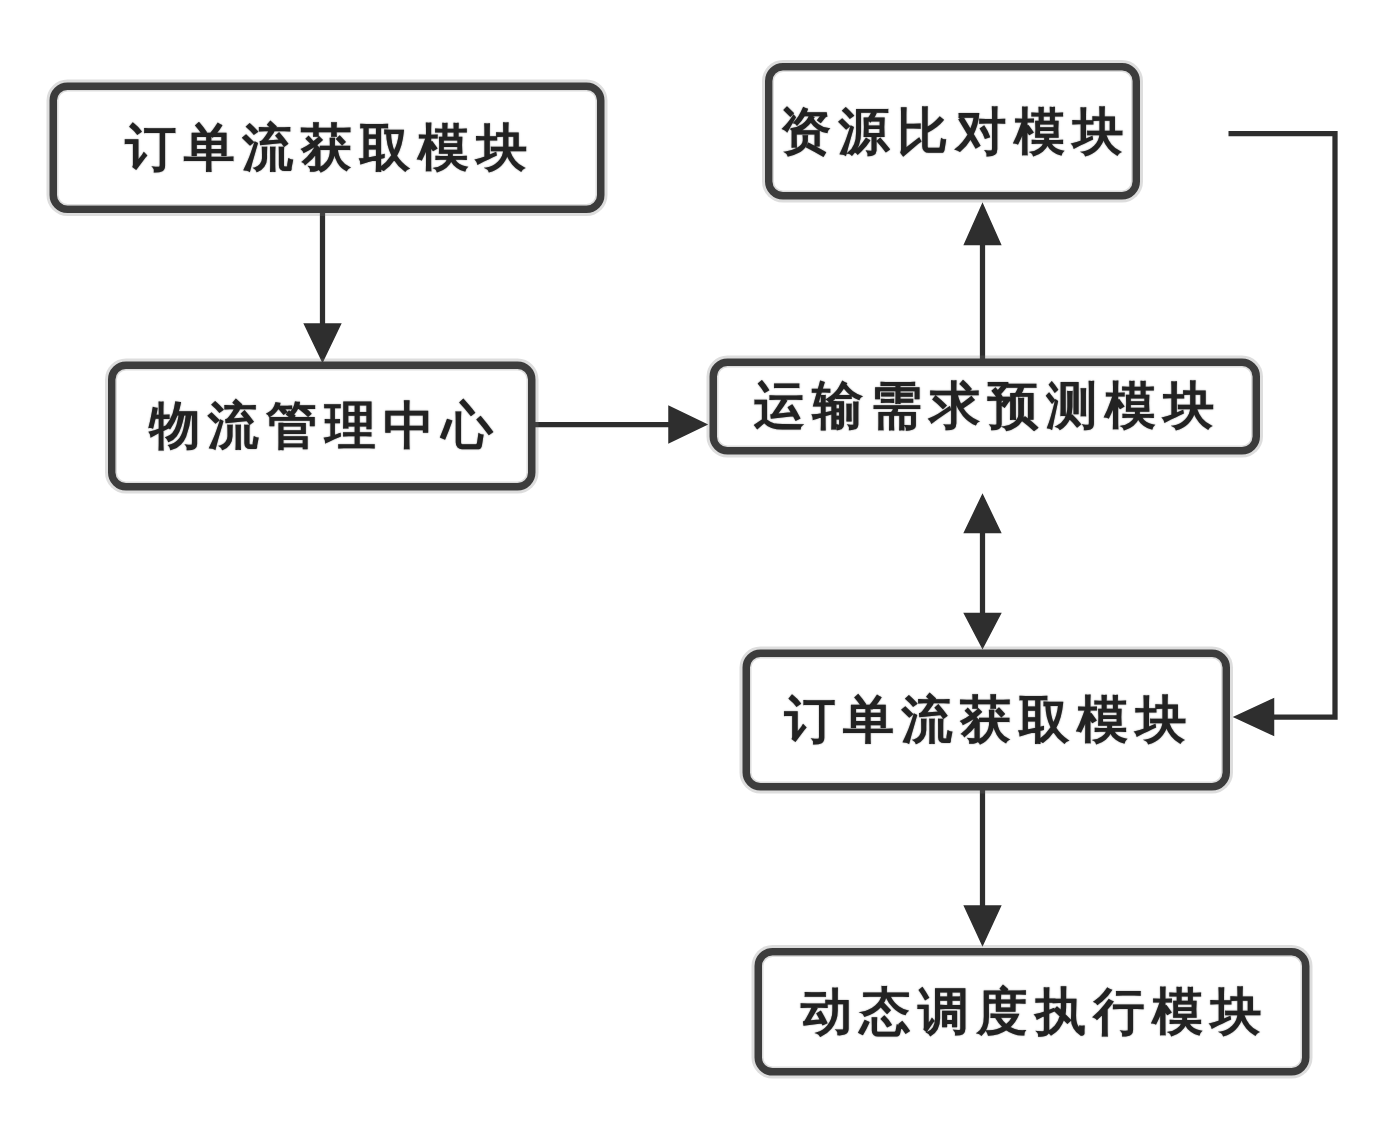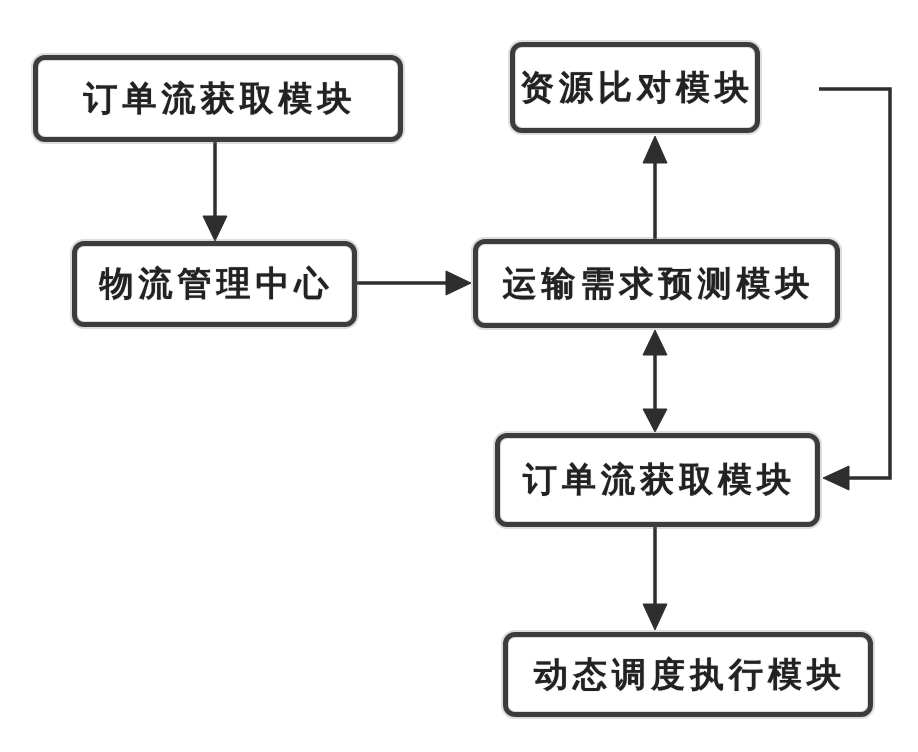--- a/index.html
+++ b/index.html
@@ -42,21 +42,21 @@
     letter-spacing: 5px;
     color: #222222;
     text-shadow: 0 0 1px #6a6a6a;
     white-space: nowrap;
     transform: translateX(2px); 
   }
   
   #node-order-flow       { left: 33px;  top: 55px;  width: 370px; height: 87px; }
   #node-resource-compare { left: 510px; top: 42px;  width: 250px; height: 91px; }
   #node-order-classify   { left: 72px;  top: 241px; width: 285px; height: 86px; }
-  #node-transport-demand { left: 473px; top: 239px; width: 367px; height: 89px; }
+  #node-transport-demand { left: 473px; top: 239px; width: 367px; height: 64px; }
   #node-logistics-center { left: 495px; top: 433px; width: 325px; height: 94px; }
   #node-dynamic-dispatch { left: 475px; top: 632px; width: 370px; height: 85px; margin-left: 28px; }
 
   .stroke {
     stroke: #2e2e2e;
     stroke-width: 3.5;
     fill: none;
   }
   .head {
     fill: #2e2e2e;

